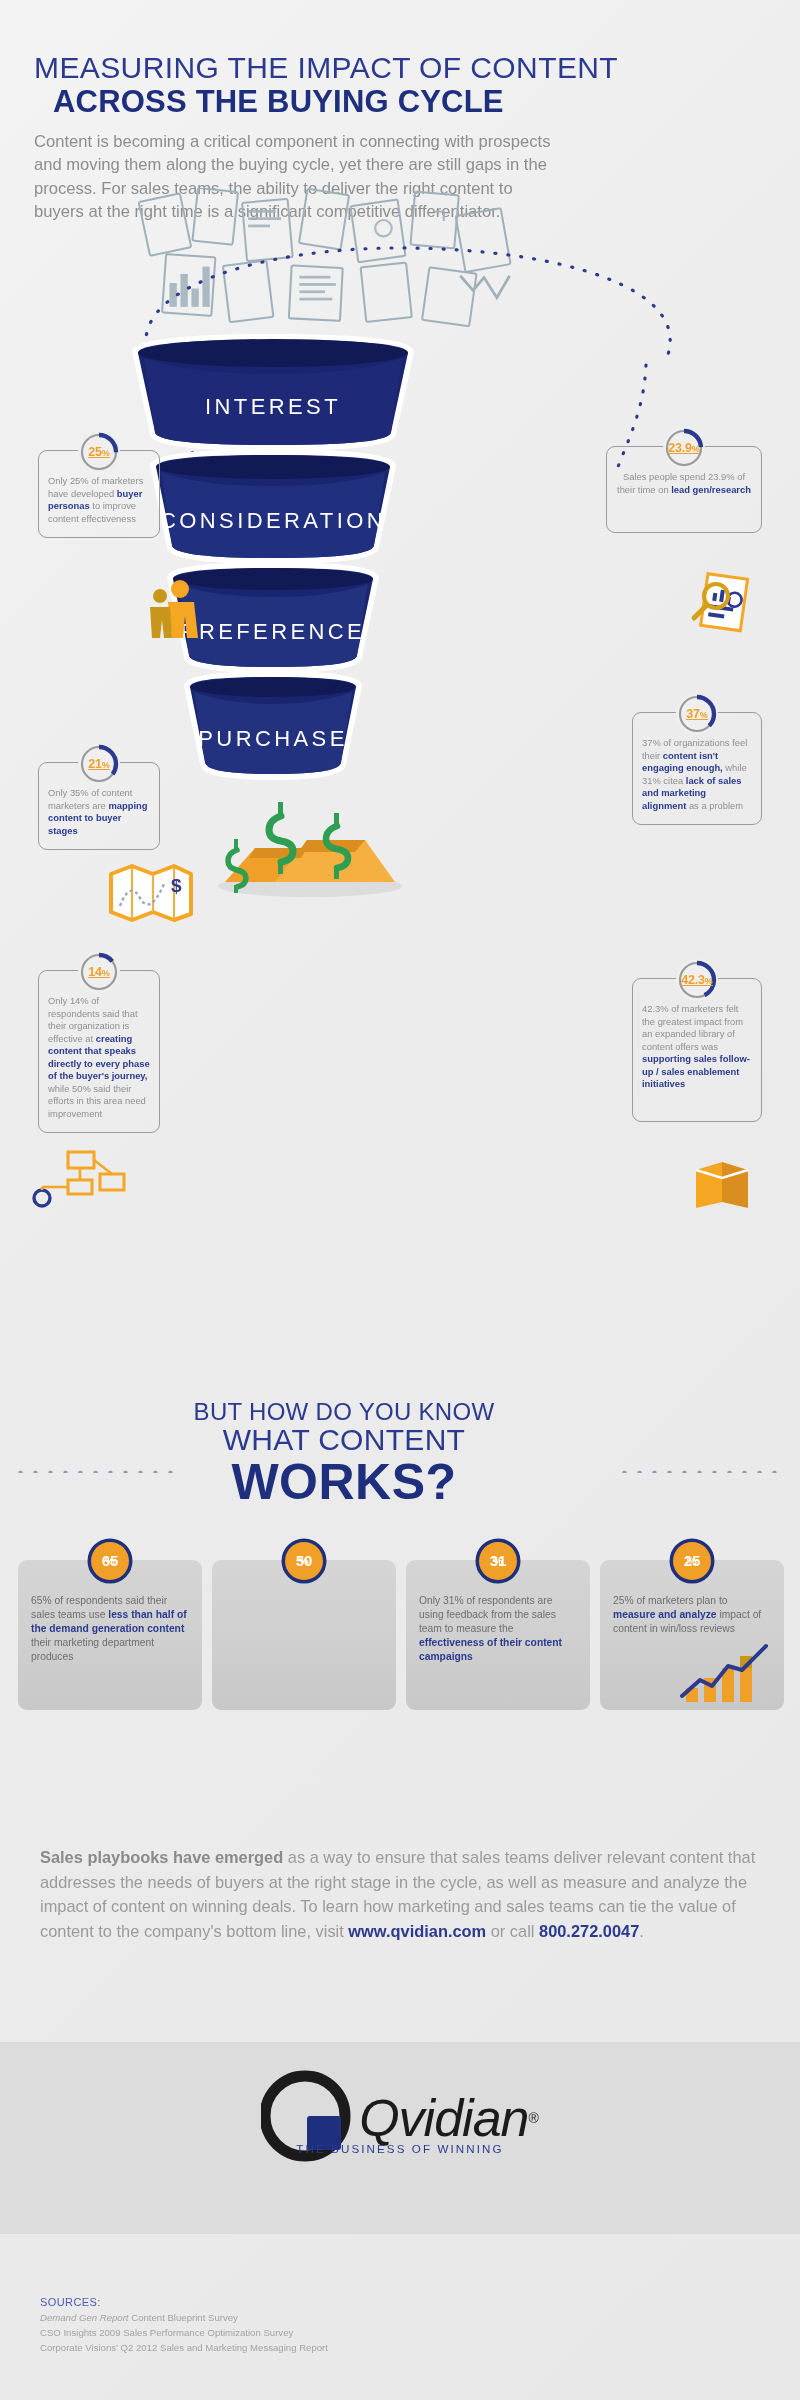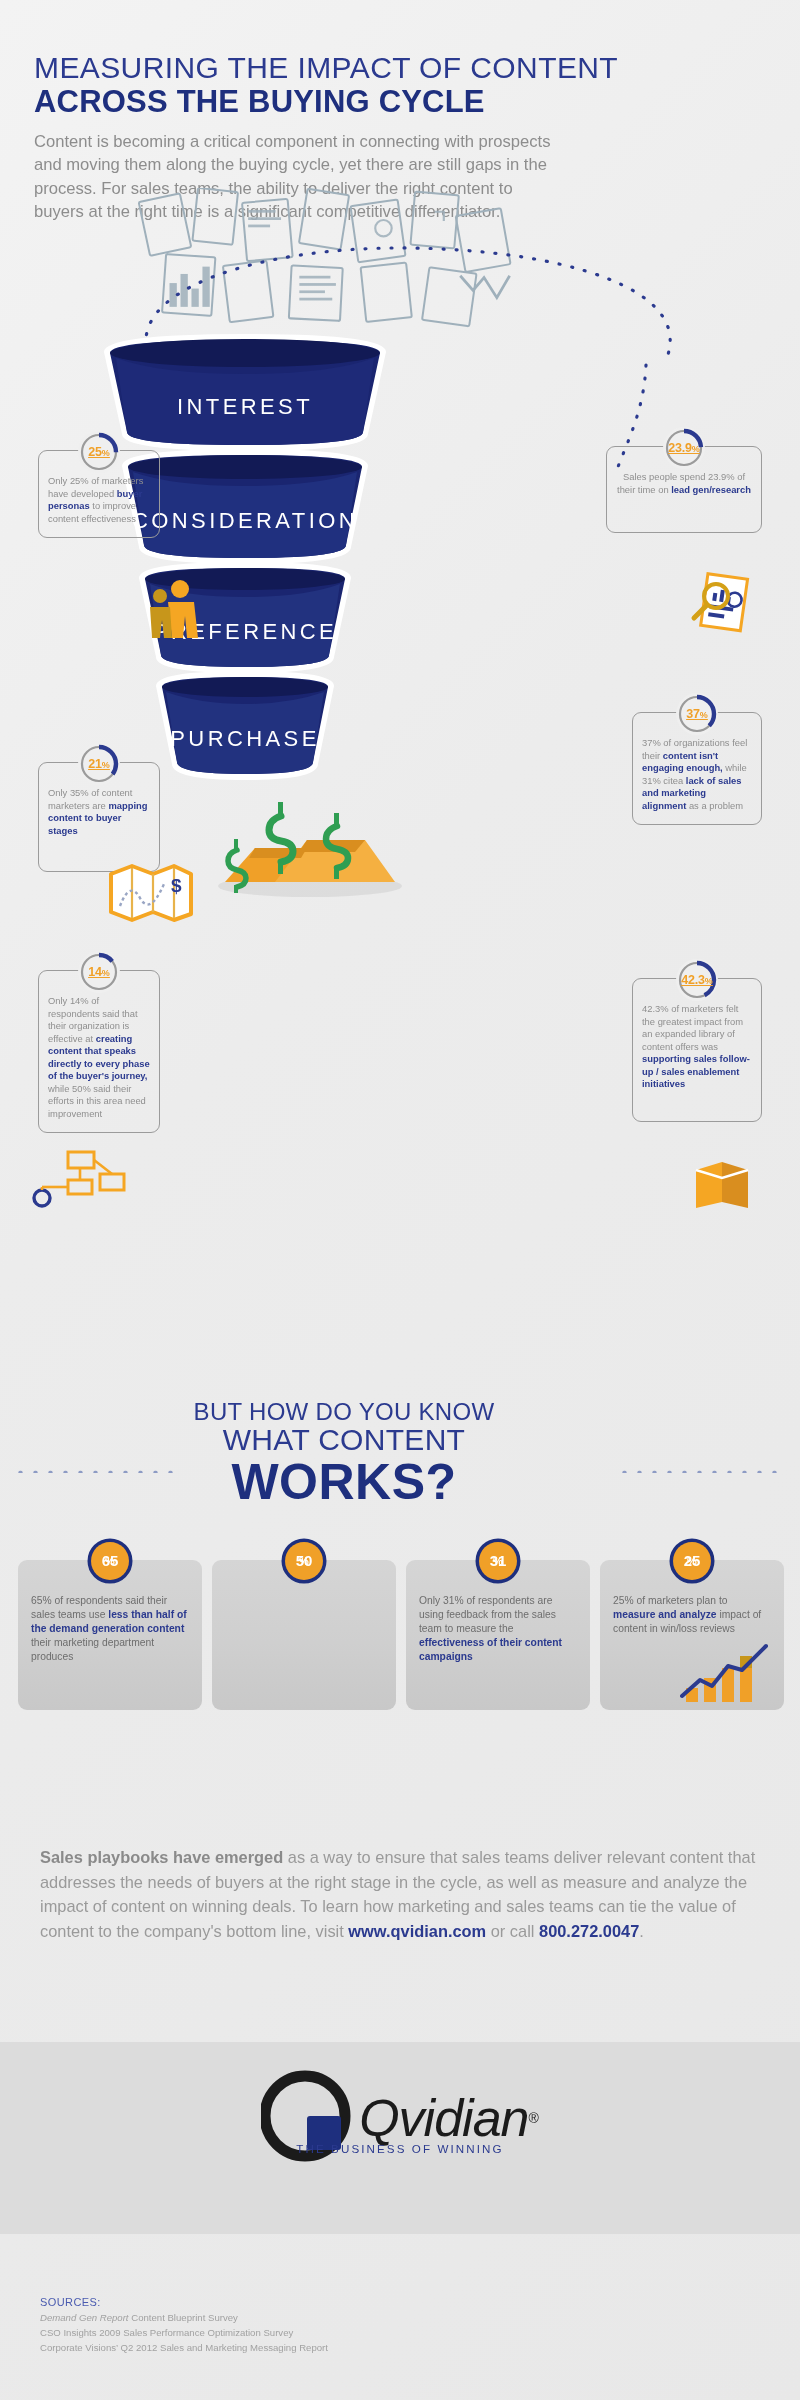--- a/index.html
+++ b/index.html
@@ -8,28 +8,28 @@
     font-family: "Liberation Sans", sans-serif;
     background: #efefef;
     position: relative; overflow: hidden;
   }
   .page { width: 800px; height: 2400px; position: relative;
     background: linear-gradient(135deg,#f3f3f3 0%,#ececec 40%,#e8e8e8 100%); }
 
   
   .header { padding: 52px 34px 0 34px; }
   .title-1 { font-size: 30px; letter-spacing: .4px; color: #2b3a8f; font-weight: 400; line-height: 1.06; }
-  .title-2 { font-size: 31px; letter-spacing: .2px; color: #1e2f7e; font-weight: 700; line-height: 1.12; margin-top: 1px;}
+  .title-2 { font-size: 31px; letter-spacing: .2px; color: #1e2f7e; font-weight: 700; line-height: 1.12; margin-top: 1px; margin-left: 19px;}
   .intro { margin-top: 10px; font-size: 16.6px; line-height: 1.42; color: #8d8d8d; max-width: 530px; }
 
   
   .docs { position: absolute; left: 120px; top: 188px; width: 430px; height: 160px; }
 
   
-  .funnel { position: absolute; left: 100px; top: 330px; width: 290px; height: 440px; }
+  .funnel { position: absolute; left: 128px; top: 330px; width: 290px; height: 440px; }
   .seg { position: absolute; left: 0; color: #fff; }
   .seg .body { position:absolute; left:0; top:0; width:100%; height:100%; }
   .seg .label {
     position: absolute; width: 100%; text-align: center;
     font-size: 22px; letter-spacing: 3.4px; color: #ffffff; font-weight: 400;
   }
 
   
   .callout { position: absolute; width: 118px; }
   .callout .box {
@@ -249,21 +249,21 @@
   </svg>
 
   <div class="callout" style="left:38px;top:762px;width:122px;">
     <div class="ring">
       <svg width="42" height="42" viewBox="0 0 42 42">
         <circle cx="21" cy="21" r="17" fill="#efefef" stroke="#9b9b9b" stroke-width="2.2"></circle>
         <circle cx="21" cy="21" r="17" fill="none" stroke="#2b3a8f" stroke-width="4.4" stroke-dasharray="37.4 69.4" transform="rotate(-90 21 21)"></circle>
       </svg>
       <span><span>21</span><span class="sm">%</span></span>
     </div>
-    <div class="box" style="padding-bottom:34px;">
+    <div class="box" style="padding-bottom:12px;">
       <span>Only 35% of content marketers are </span><b>mapping content to buyer stages</b>
     </div>
   </div>
   <svg style="position:absolute;left:108px;top:862px;" width="86" height="60" viewBox="0 0 86 60">
     <path d="M3 12 L24 4 L45 12 L66 4 L83 12 L83 52 L66 58 L45 50 L24 58 L3 50 Z" fill="#fff" stroke="#f5a623" stroke-width="4" stroke-linejoin="round"></path>
     <line x1="24" y1="6" x2="24" y2="56" stroke="#e8b34a" stroke-width="2.2"></line>
     <line x1="45" y1="12" x2="45" y2="50" stroke="#e8b34a" stroke-width="2.2"></line>
     <line x1="66" y1="6" x2="66" y2="56" stroke="#e8b34a" stroke-width="2.2"></line>
     <path d="M12 44 Q22 18 32 36 Q42 54 56 22" fill="none" stroke="#9aa6c4" stroke-width="2.4" stroke-dasharray="3 3"></path>
     <text x="63" y="30" font-family="Liberation Sans, sans-serif" font-size="19" font-weight="700" fill="#2b3a8f">$</text>

